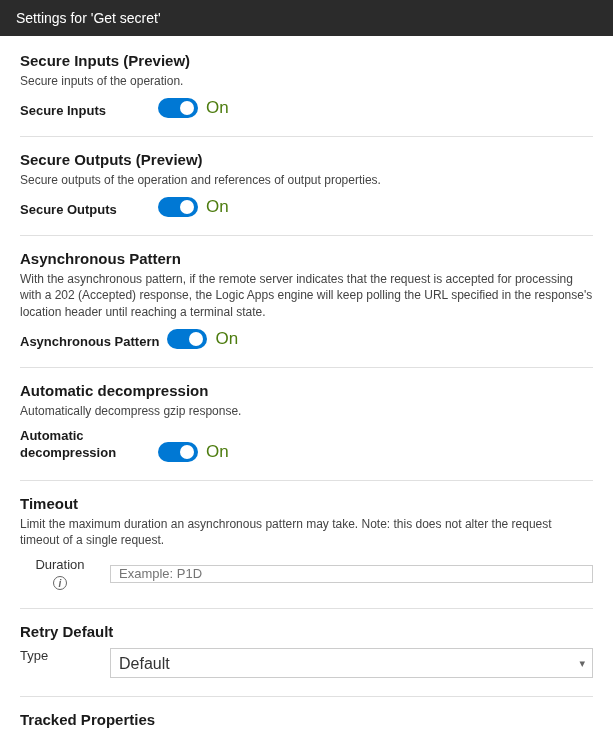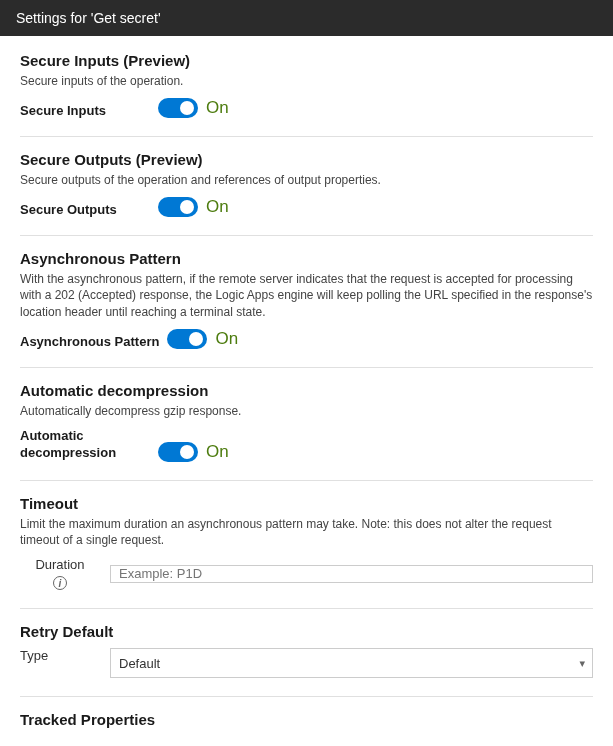--- a/index.html
+++ b/index.html
@@ -162,21 +162,21 @@
     .select-wrapper {
       flex: 1;
       position: relative;
     }
 
     .select-box {
       width: 100%;
       height: 30px;
       border: 1px solid #ccc;
       padding: 0 46px 0 8px;
-      font-size: 13px;
+      font-size: 16px;
       color: #333;
       appearance: none;
       background: #fff;
       cursor: pointer;
       outline: none;
     }
 
     .select-arrow {
       position: absolute;
       right: 8px;

